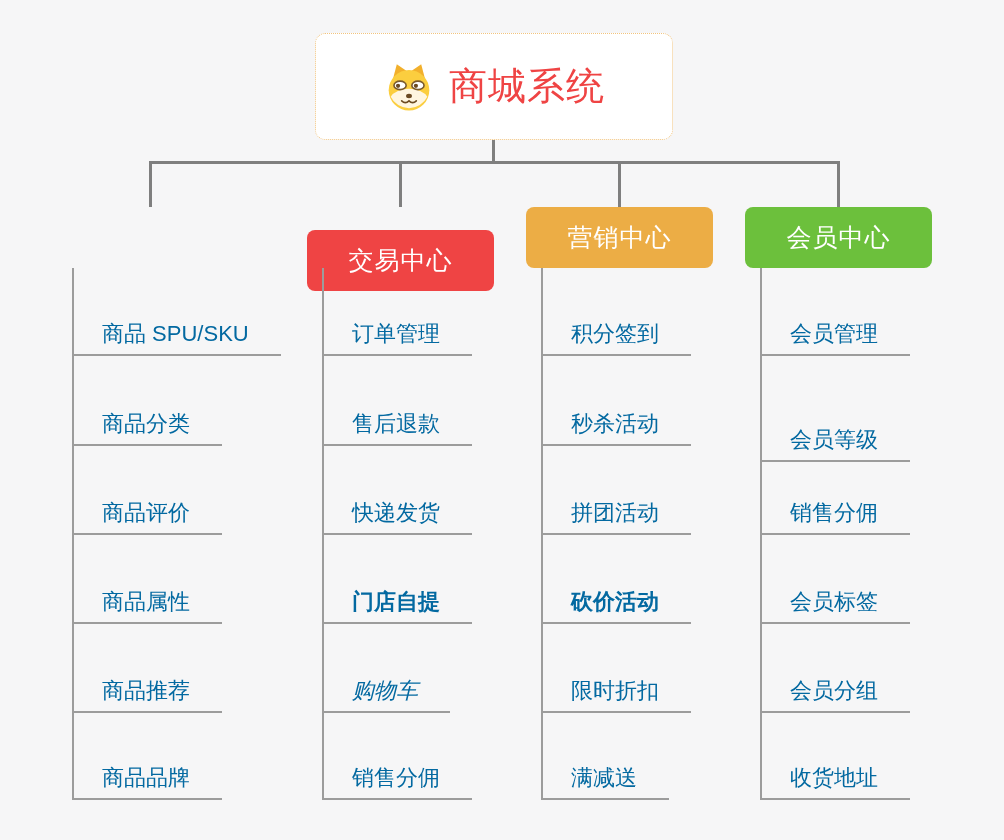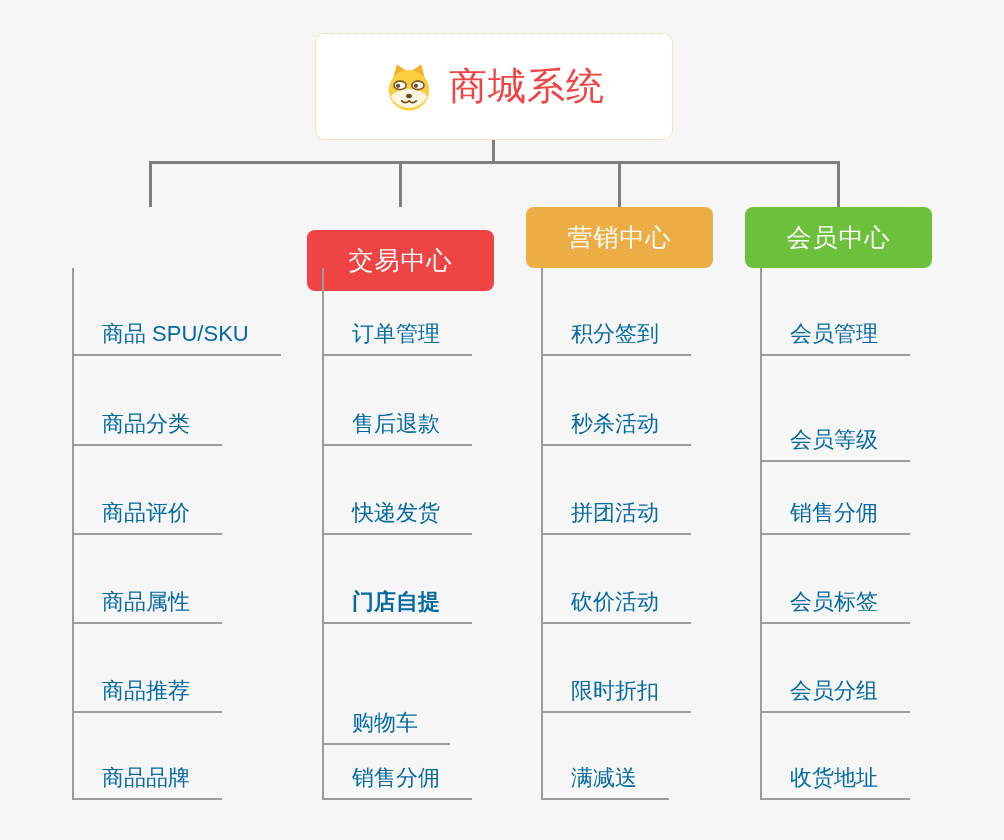--- a/index.html
+++ b/index.html
@@ -120,27 +120,27 @@
   <div class="leaf" style="left:72px; top:410px;">商品分类</div>
   <div class="leaf" style="left:72px; top:499px;">商品评价</div>
   <div class="leaf" style="left:72px; top:588px;">商品属性</div>
   <div class="leaf" style="left:72px; top:677px;">商品推荐</div>
   <div class="leaf" style="left:72px; top:764px;">商品品牌</div>
 
   <div class="leaf" style="left:322px; top:410px;">售后退款</div>
   <div class="leaf" style="left:322px; top:320px;">订单管理</div>
   <div class="leaf" style="left:322px; top:499px;">快递发货</div>
   <div class="leaf" style="left:322px; top:588px;font-weight:bold;">门店自提</div>
-  <div class="leaf" style="left:322px; top:709px;">购物车</div>
+  <div class="leaf" style="left:322px; top:677px;font-style:italic;">购物车</div>
   <div class="leaf" style="left:322px; top:764px;">销售分佣</div>
 
   <div class="leaf" style="left:541px; top:320px;">积分签到</div>
   <div class="leaf" style="left:541px; top:410px;">秒杀活动</div>
   <div class="leaf" style="left:541px; top:499px;">拼团活动</div>
-  <div class="leaf" style="left:541px; top:588px;">砍价活动</div>
+  <div class="leaf" style="left:541px; top:588px;font-weight:bold;">砍价活动</div>
   <div class="leaf" style="left:541px; top:677px;">限时折扣</div>
   <div class="leaf" style="left:541px; top:764px;">满减送</div>
 
   <div class="leaf" style="left:760px; top:320px;">会员管理</div>
   <div class="leaf" style="left:760px; top:410px;margin-top:16px;">会员等级</div>
   <div class="leaf" style="left:760px; top:499px;">销售分佣</div>
   <div class="leaf" style="left:760px; top:588px;">会员标签</div>
   <div class="leaf" style="left:760px; top:677px;">会员分组</div>
   <div class="leaf" style="left:760px; top:764px;">收货地址</div>
 

